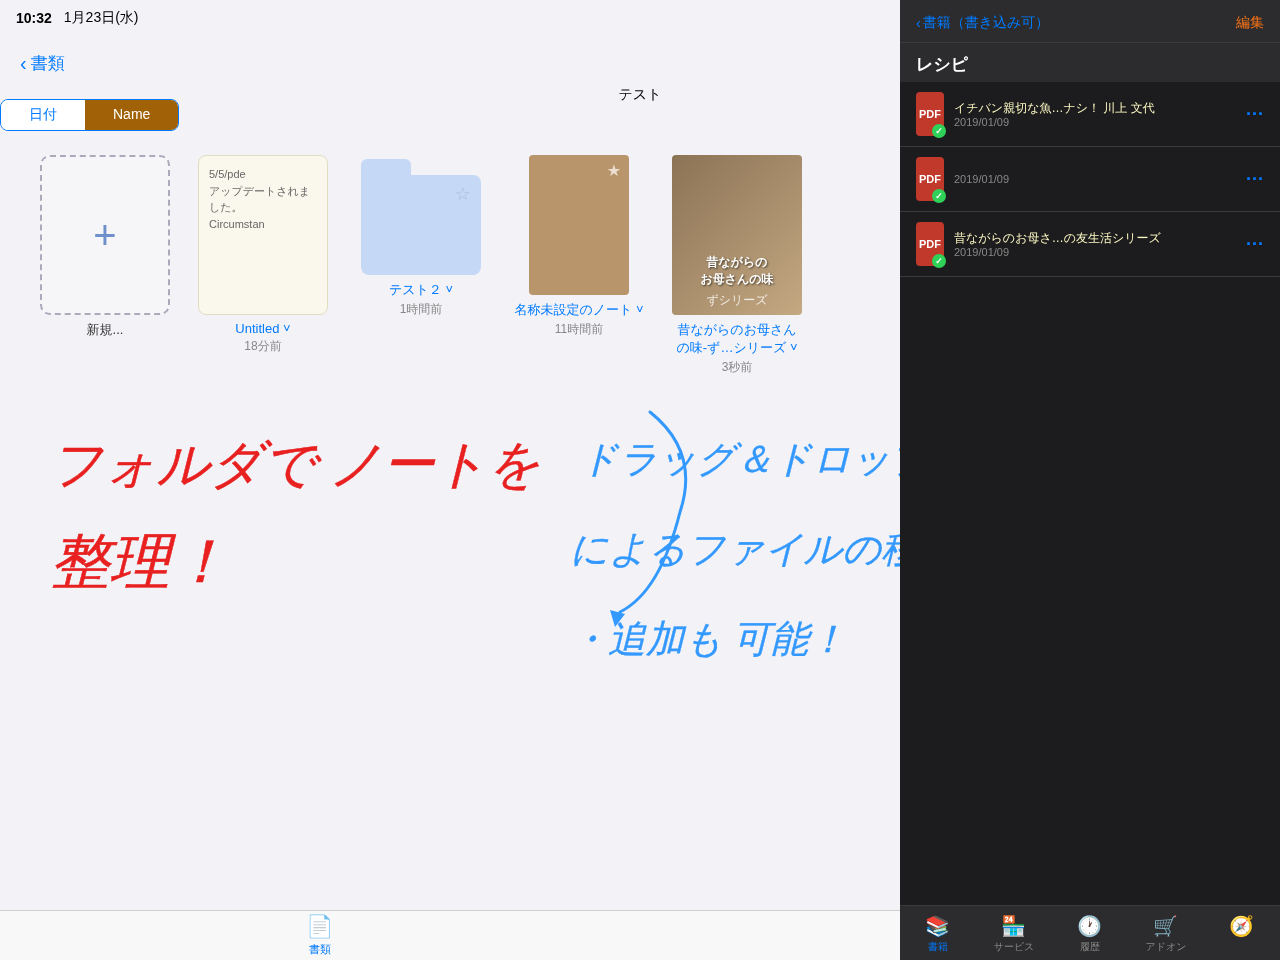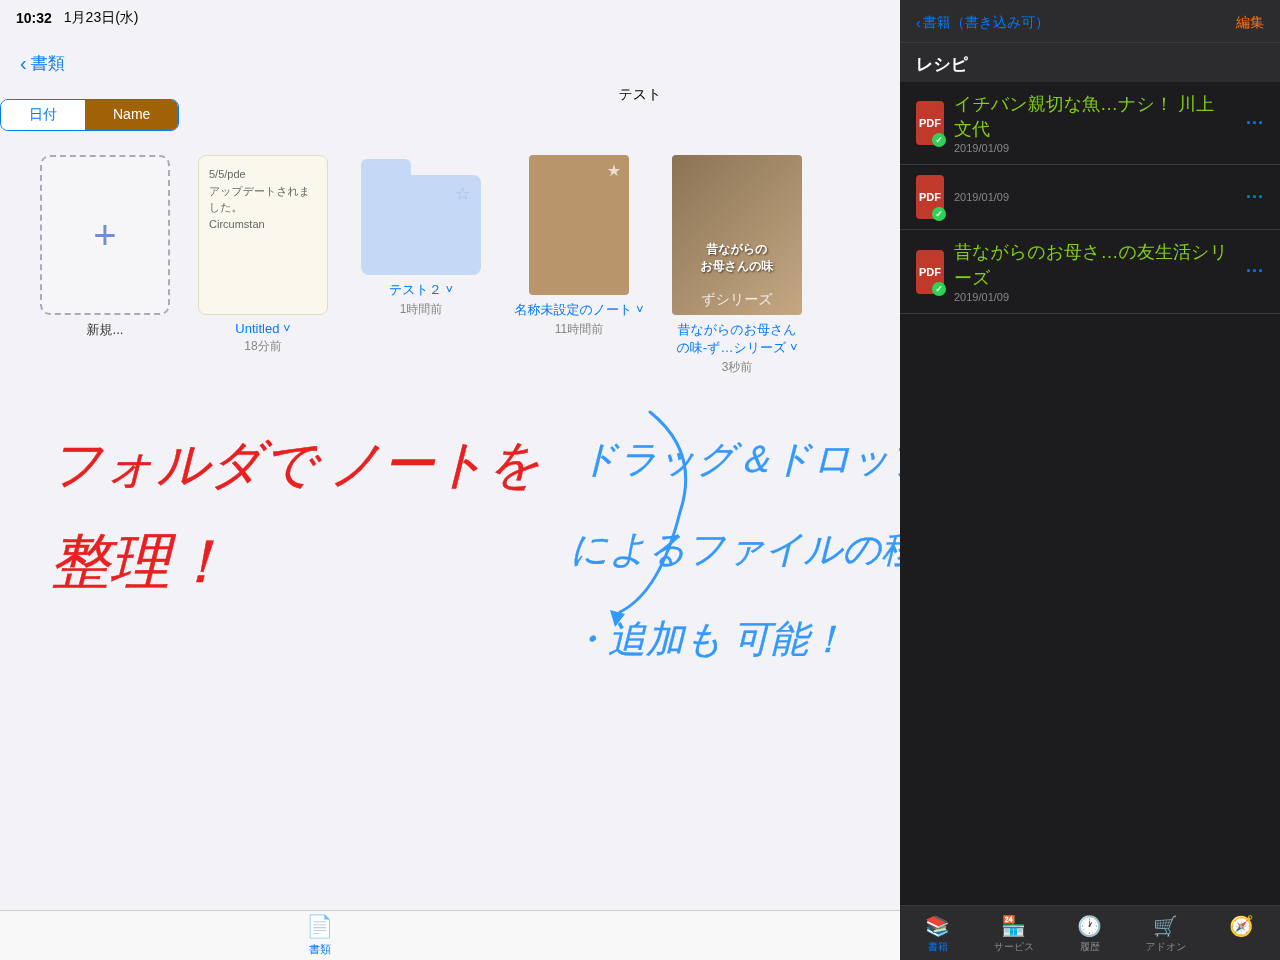--- a/index.html
+++ b/index.html
@@ -332,22 +332,22 @@
       display: flex;
       align-items: center;
       justify-content: center;
       font-size: 9px;
       color: #fff;
     }
     .book-info {
       flex: 1;
     }
     .book-name {
-      color: #84cc16;
-      font-size: 18px;
+      color: #fef9c3;
+      font-size: 12px;
       line-height: 1.4;
     }
     .book-date {
       color: #888;
       font-size: 11px;
     }
     .book-more {
       color: #007aff;
       font-size: 18px;
       font-weight: 700;
@@ -450,21 +450,21 @@
       <div class="note-label note-title-link">
         <span>名称未設定のノート</span> ˅
       </div>
       <div class="note-sub">11時間前</div>
     </div>
 
     <div class="note-item">
       <div class="book-box">
         <div class="book-img">
           <div style="font-size:12px;font-weight:600;color:#fff;text-shadow:1px 1px 2px rgba(0,0,0,0.6);">昔ながらの<br>お母さんの味</div>
-          <div style="margin-top:16px;font-size:14px;color:rgba(255,255,255,0.8);">ずシリーズ</div>
+          <div style="margin-top:4px;font-size:12px;color:rgba(255,255,255,0.8);">ずシリーズ</div>
         </div>
       </div>
       <div class="note-label note-title-link">
         <span>昔ながらのお母さんの味-ず…シリーズ</span> ˅
       </div>
       <div class="note-sub">3秒前</div>
     </div>
 
   </div>
 

